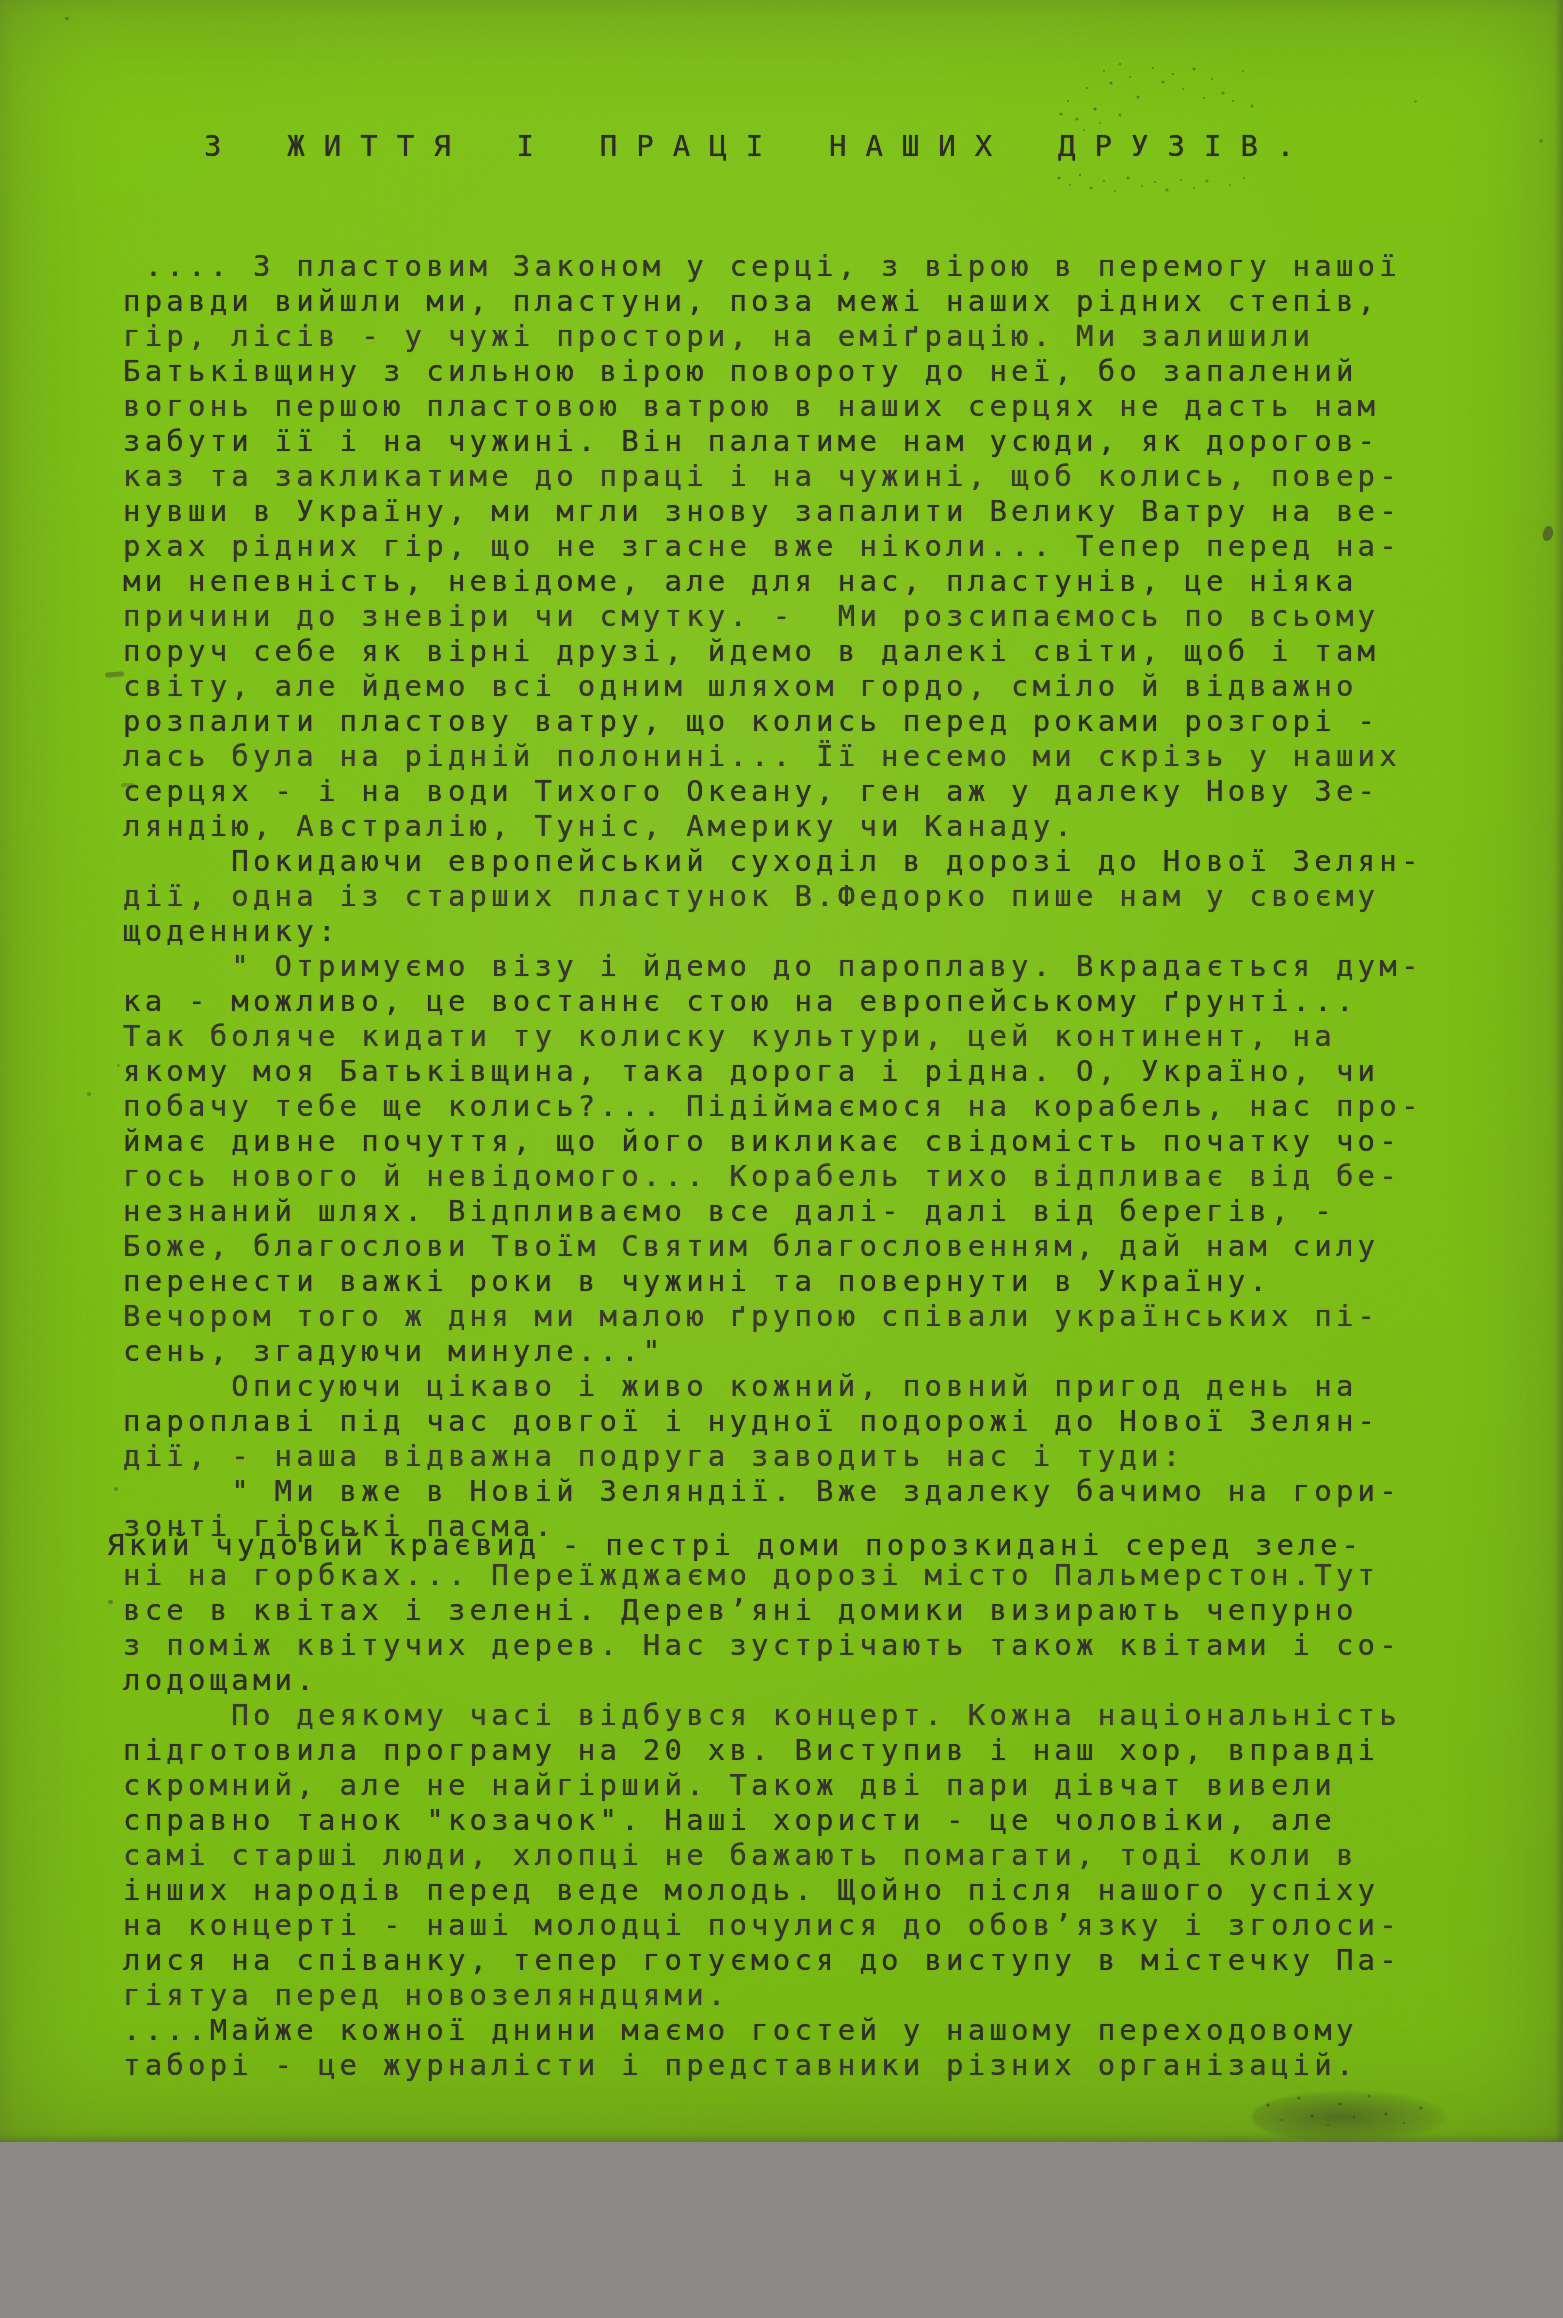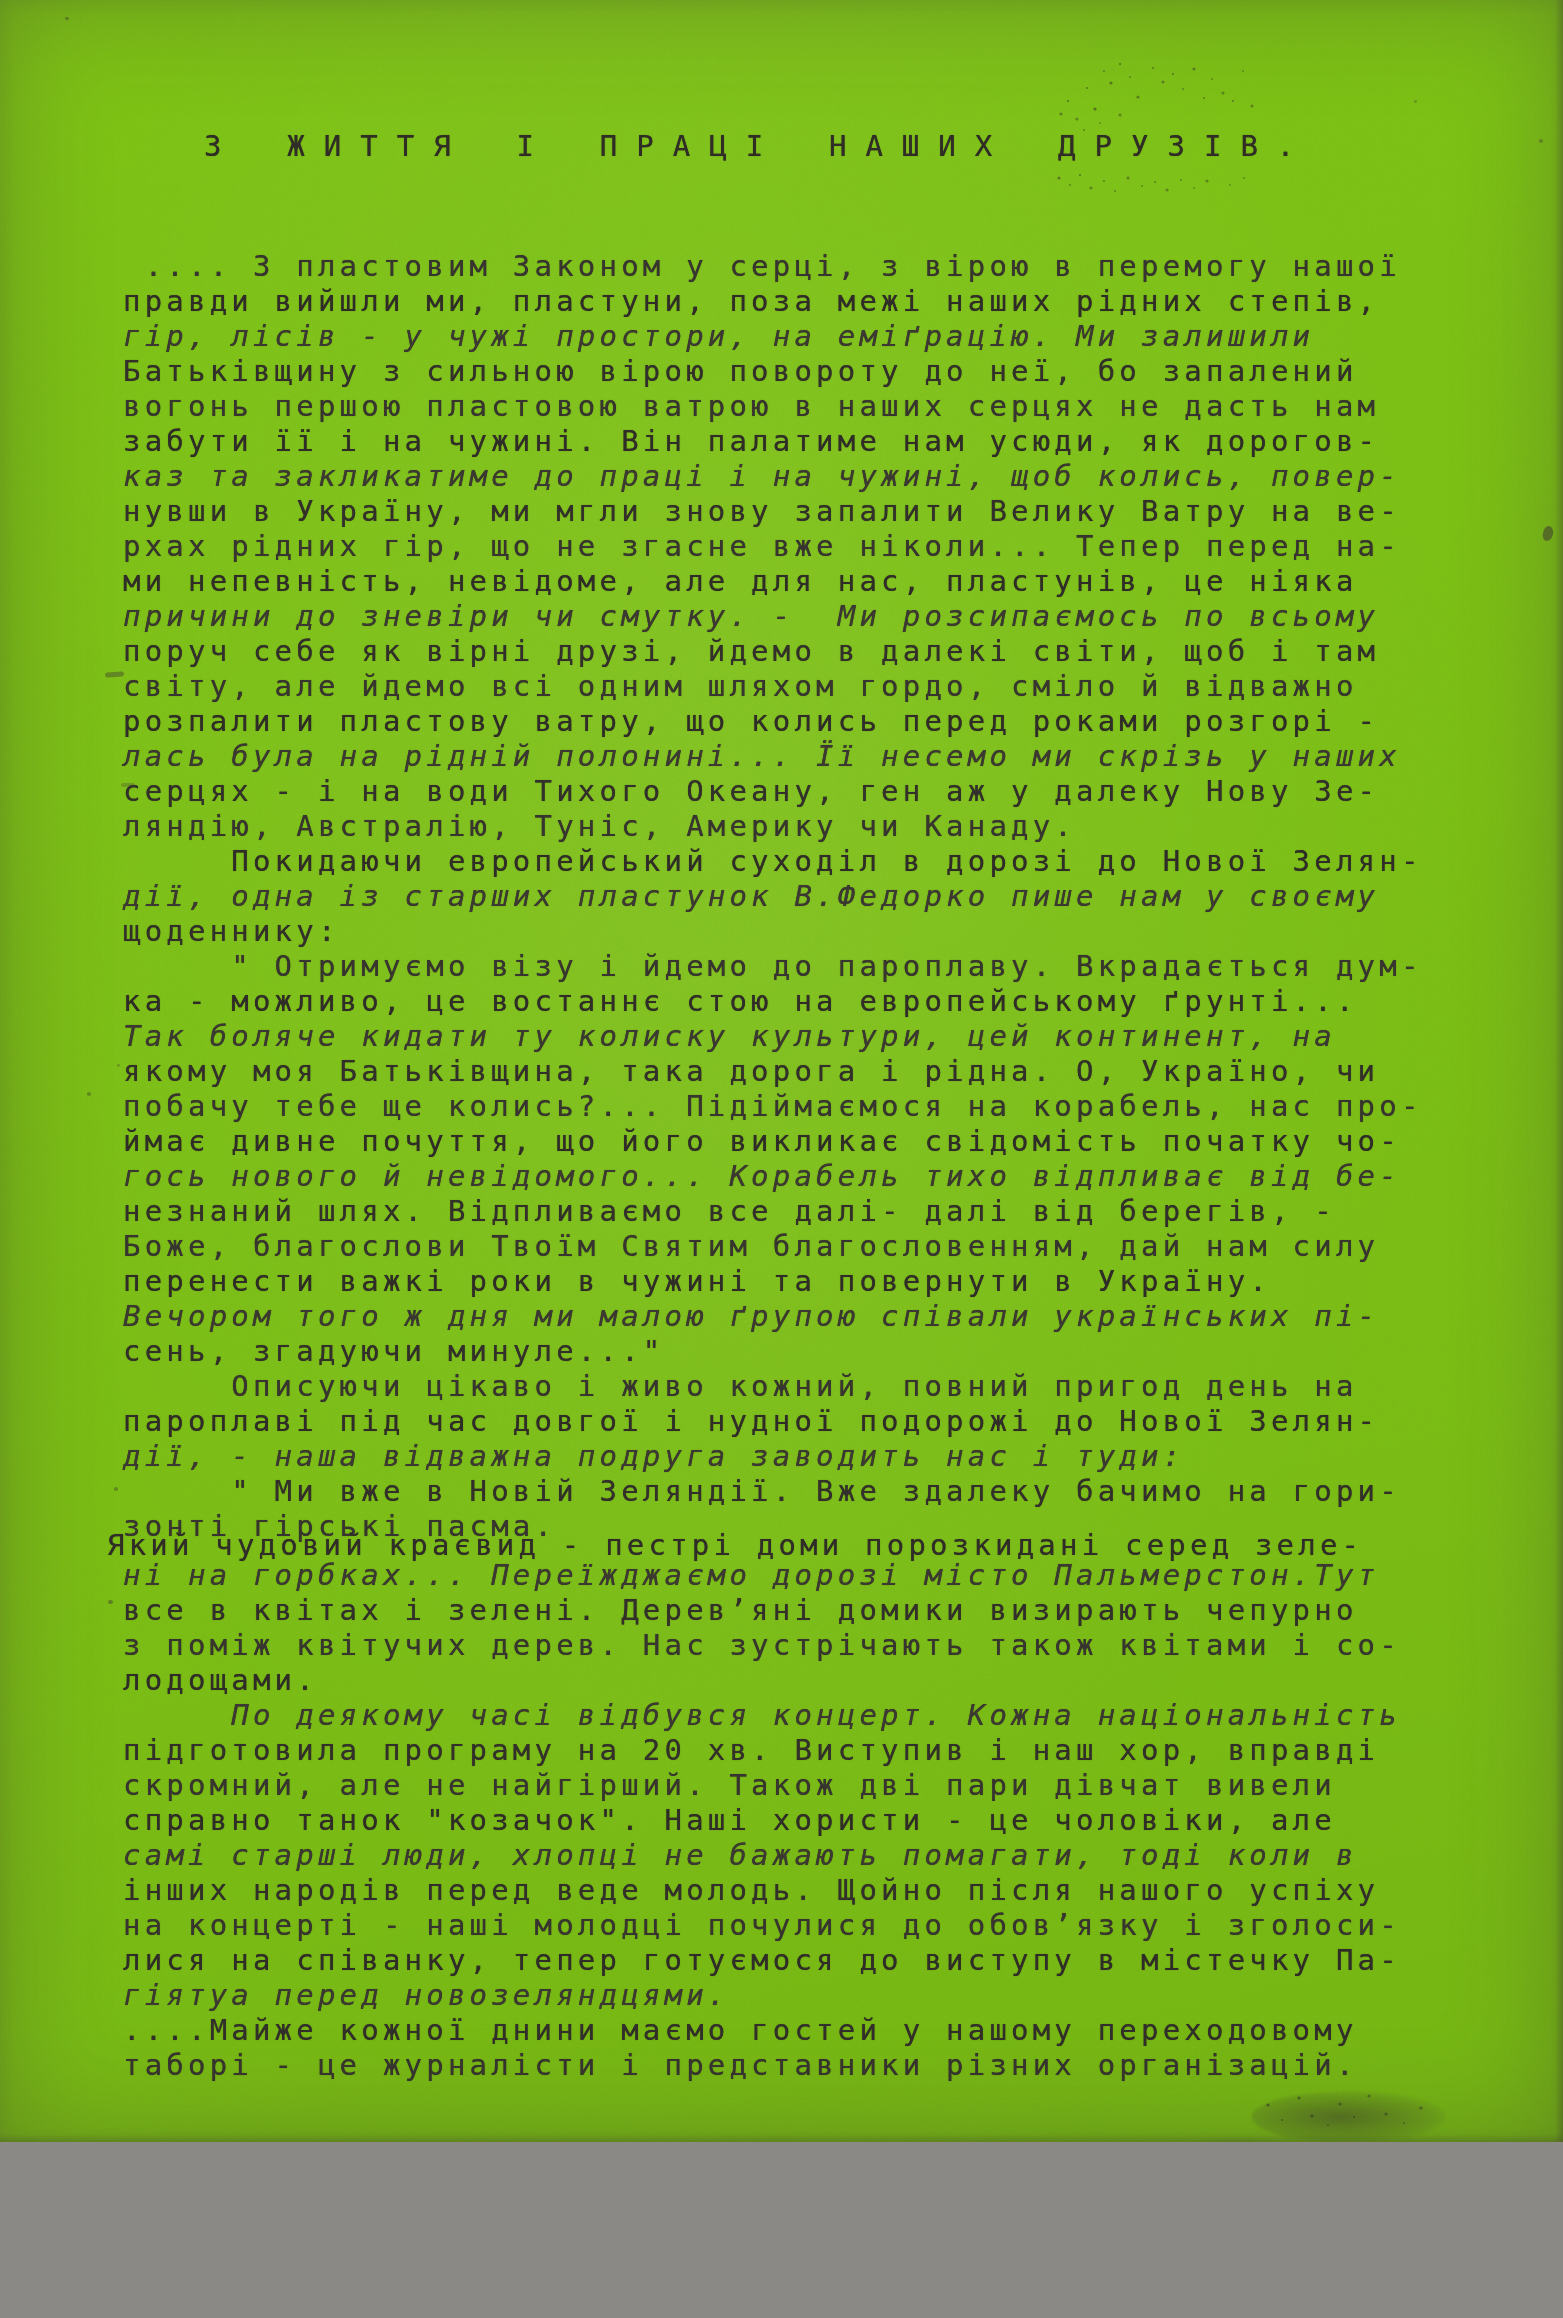--- a/index.html
+++ b/index.html
@@ -29,21 +29,21 @@
     color:#33302b;text-shadow:0 0 0.8px rgba(32,30,26,0.8);
     white-space:pre;
   }
   .body-text{
     position:absolute;left:123px;top:249px;
     font-size:29px;line-height:35px;letter-spacing:4.2px;
   }
   .line{white-space:pre;text-shadow:0 0 0.8px rgba(35,32,28,0.72);}
   .line:nth-child(4n+1){color:#3b3833;}
   .line:nth-child(4n+2){color:#33302c;}
-  .line:nth-child(4n+3){color:#3f3b35;font-style:italic;}
+  .line:nth-child(4n+3){color:#3f3b35;}
   .line:nth-child(4n){color:#36332e;}
   
   .line:nth-child(38){margin-top:-15.7px;margin-left:-16px;}
   .line:nth-child(39){margin-top:-5.8px;}
 
   .page-number{
     position:absolute;left:1249px;top:2188px;
     font-size:21px;line-height:35px;letter-spacing:4.2px;
     color:#35322d;text-shadow:0 0 0.8px rgba(32,30,26,0.8);white-space:pre;
   }

